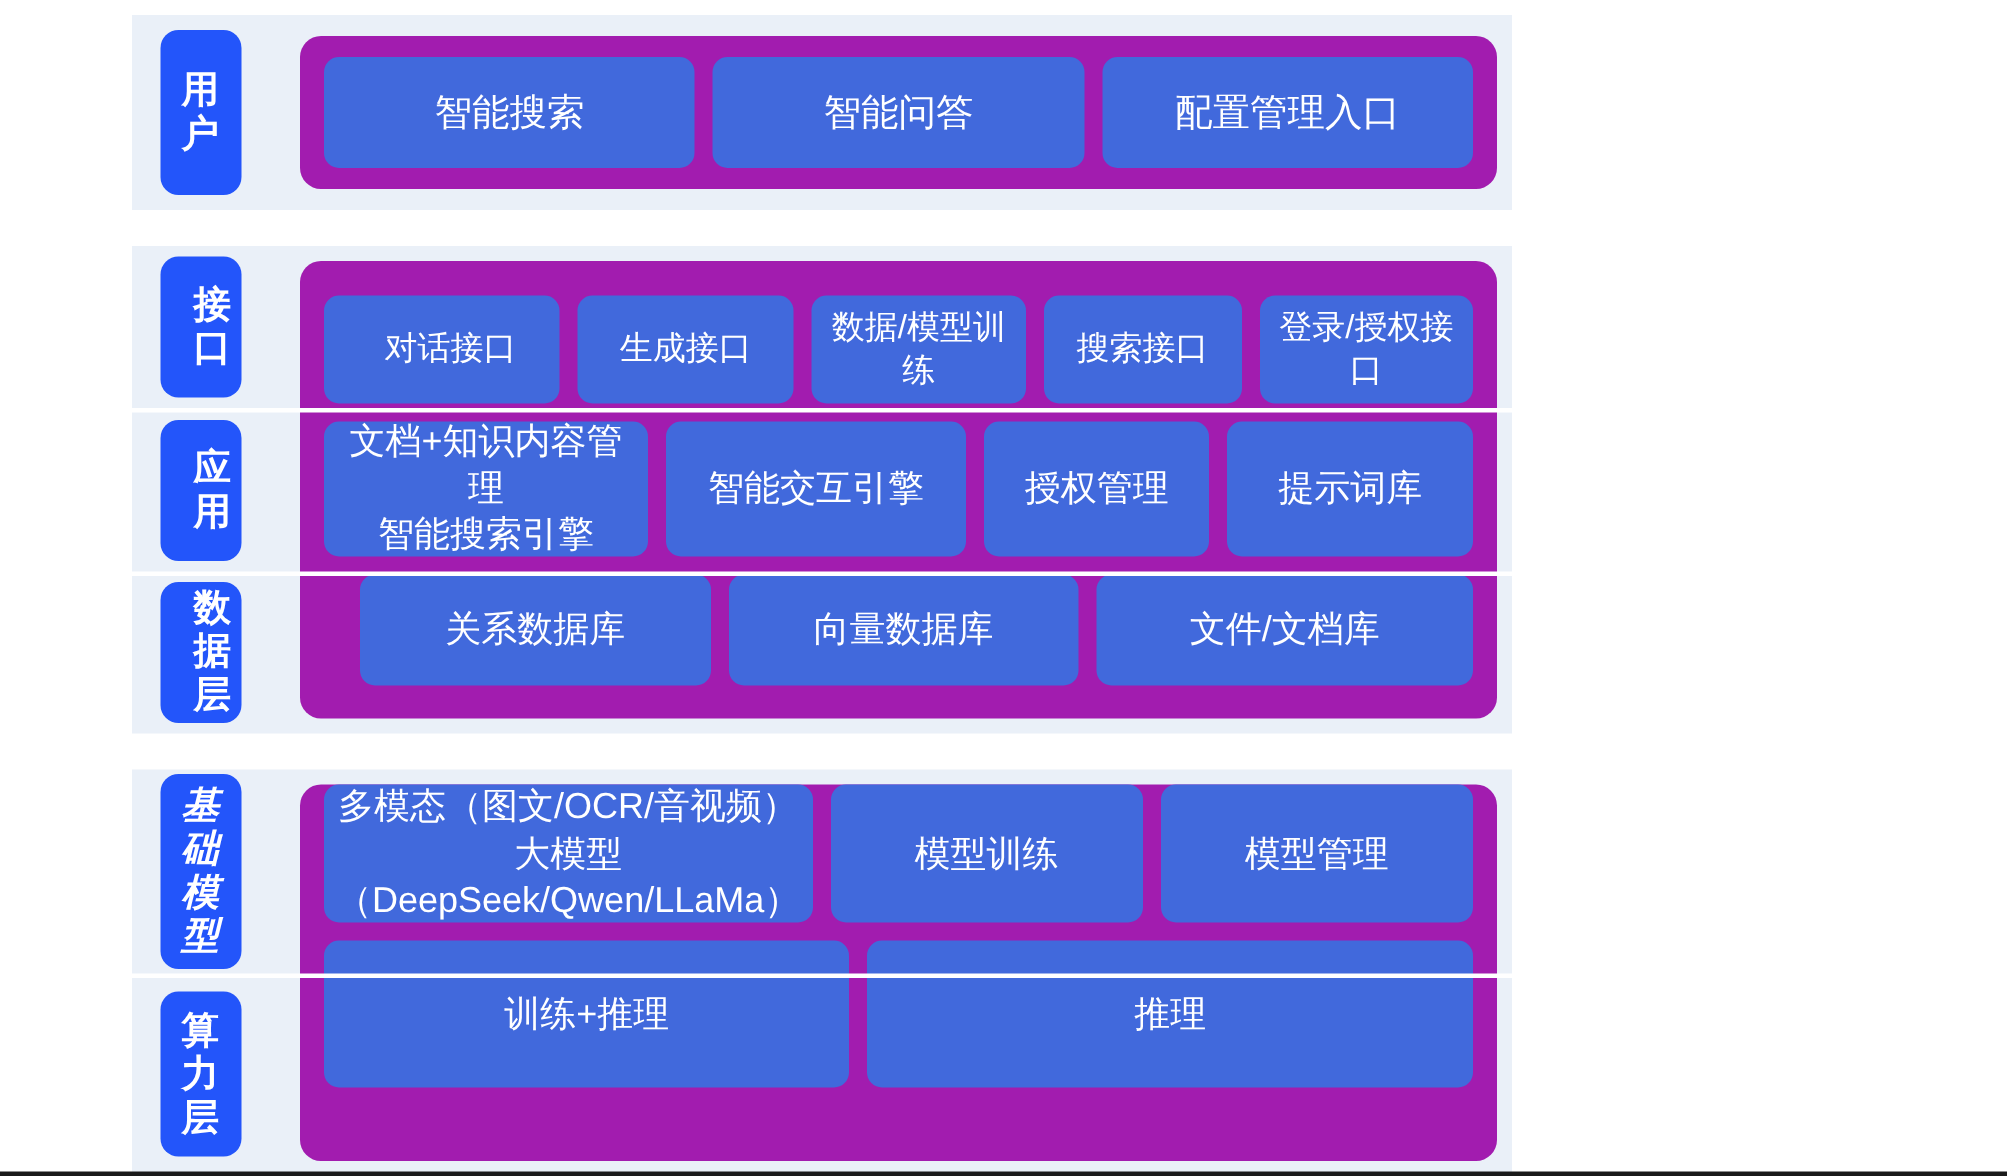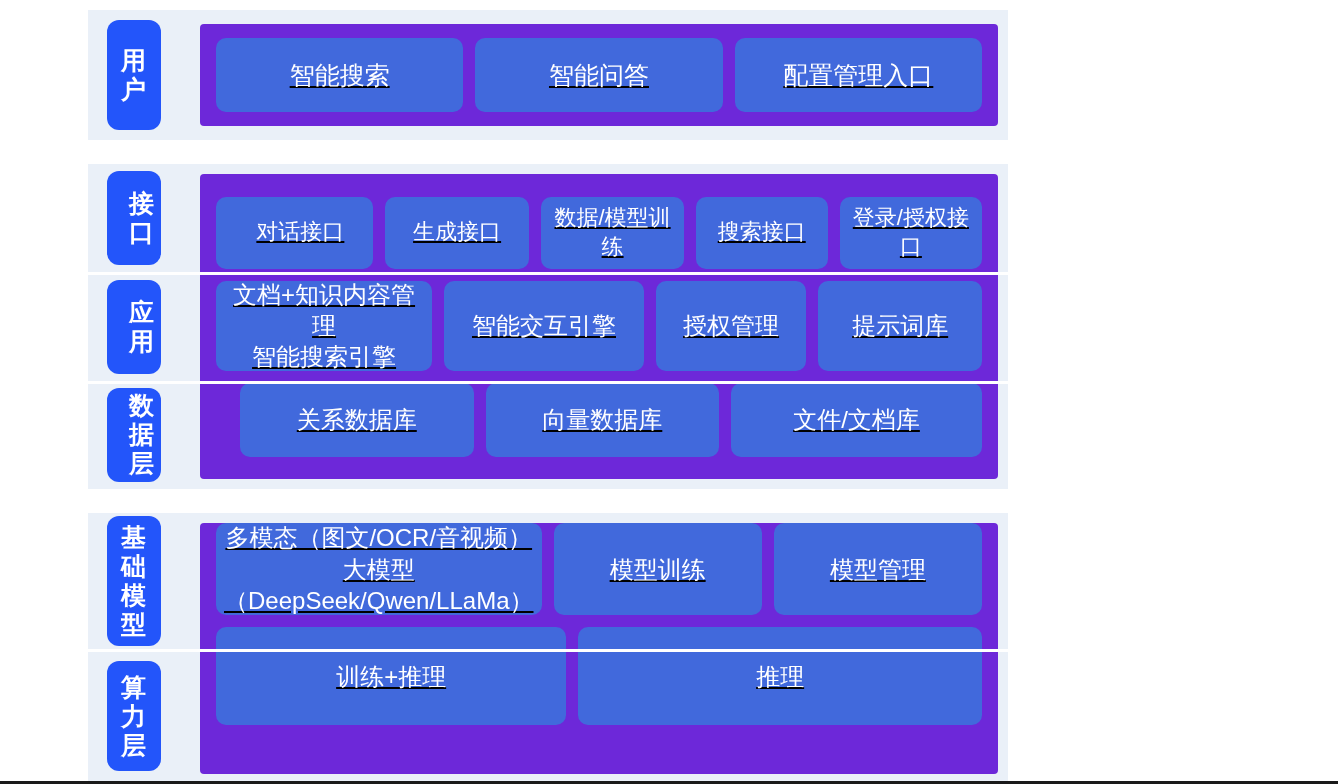--- a/index.html
+++ b/index.html
@@ -91,36 +91,35 @@
     padding: 6px 0;
   }
   .tab .tab-text {
     display: block;
     width: 28px;
     word-break: break-all;
     white-space: normal;
   }
   .s-user .tab { height: 110px; }
   .s-app  .tab-slot .tab { height: 94px; padding-left: 16px; }
-  .s-base .tab-slot:first-child .tab { height: 130px; }
+  .s-base .tab-slot:first-child .tab { height: 130px; font-style: italic; }
   .s-base .tab-slot:last-child  .tab { height: 110px; }
 
   
   .card {
     flex: 1 1 auto;
-    background: #6d28d9;
-    border-radius: 4px;
+    background: #a21caf;
+    border-radius: 14px;
     margin: 10px 10px 10px 20px;
     padding: 12px 16px;
     box-sizing: border-box;
     display: flex;
     flex-direction: column;
     justify-content: center;
     gap: 12px;
-    text-decoration: underline;
   }
   .s-user .card { margin: 14px 10px 14px 20px; padding: 10px 16px; }
   .s-base .card { justify-content: flex-start; padding-top: 0; }
 
   .row {
     display: flex;
     flex-direction: row;
     gap: 12px;
     align-items: stretch;
   }

